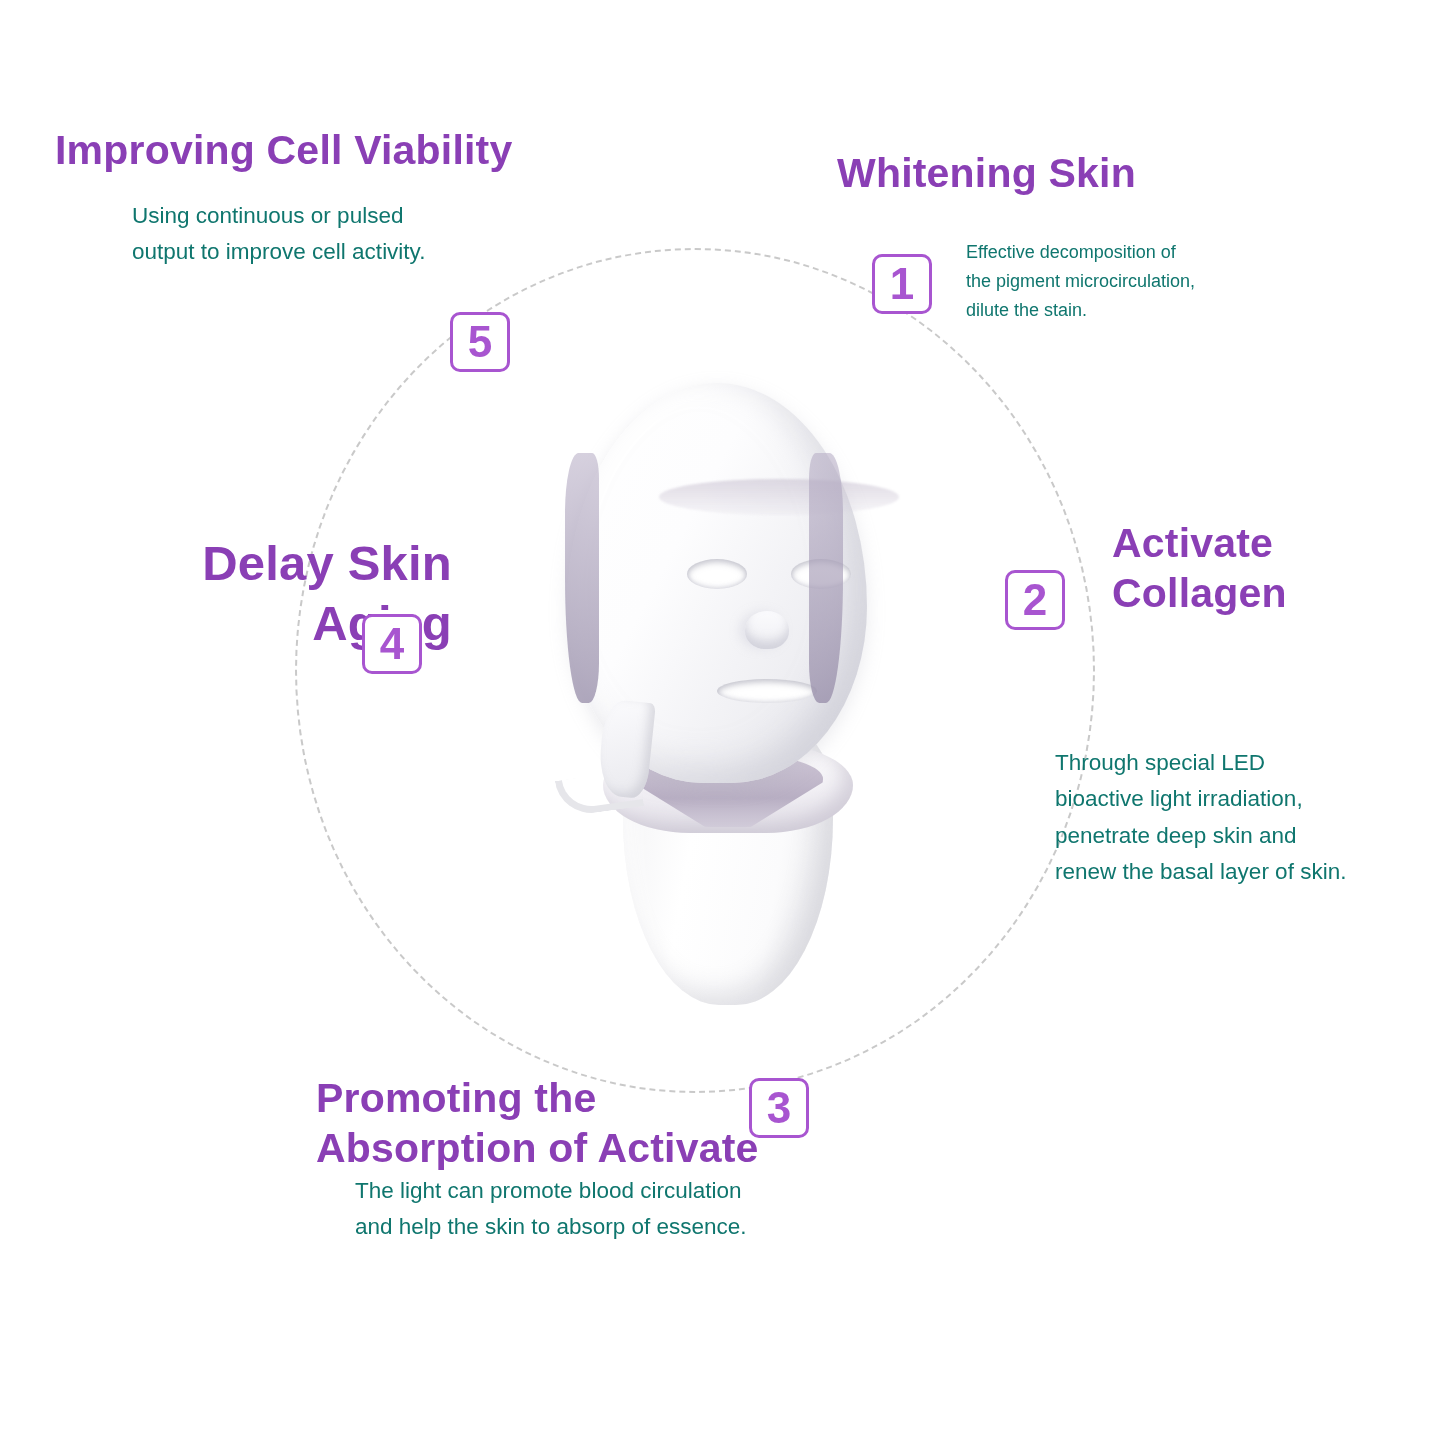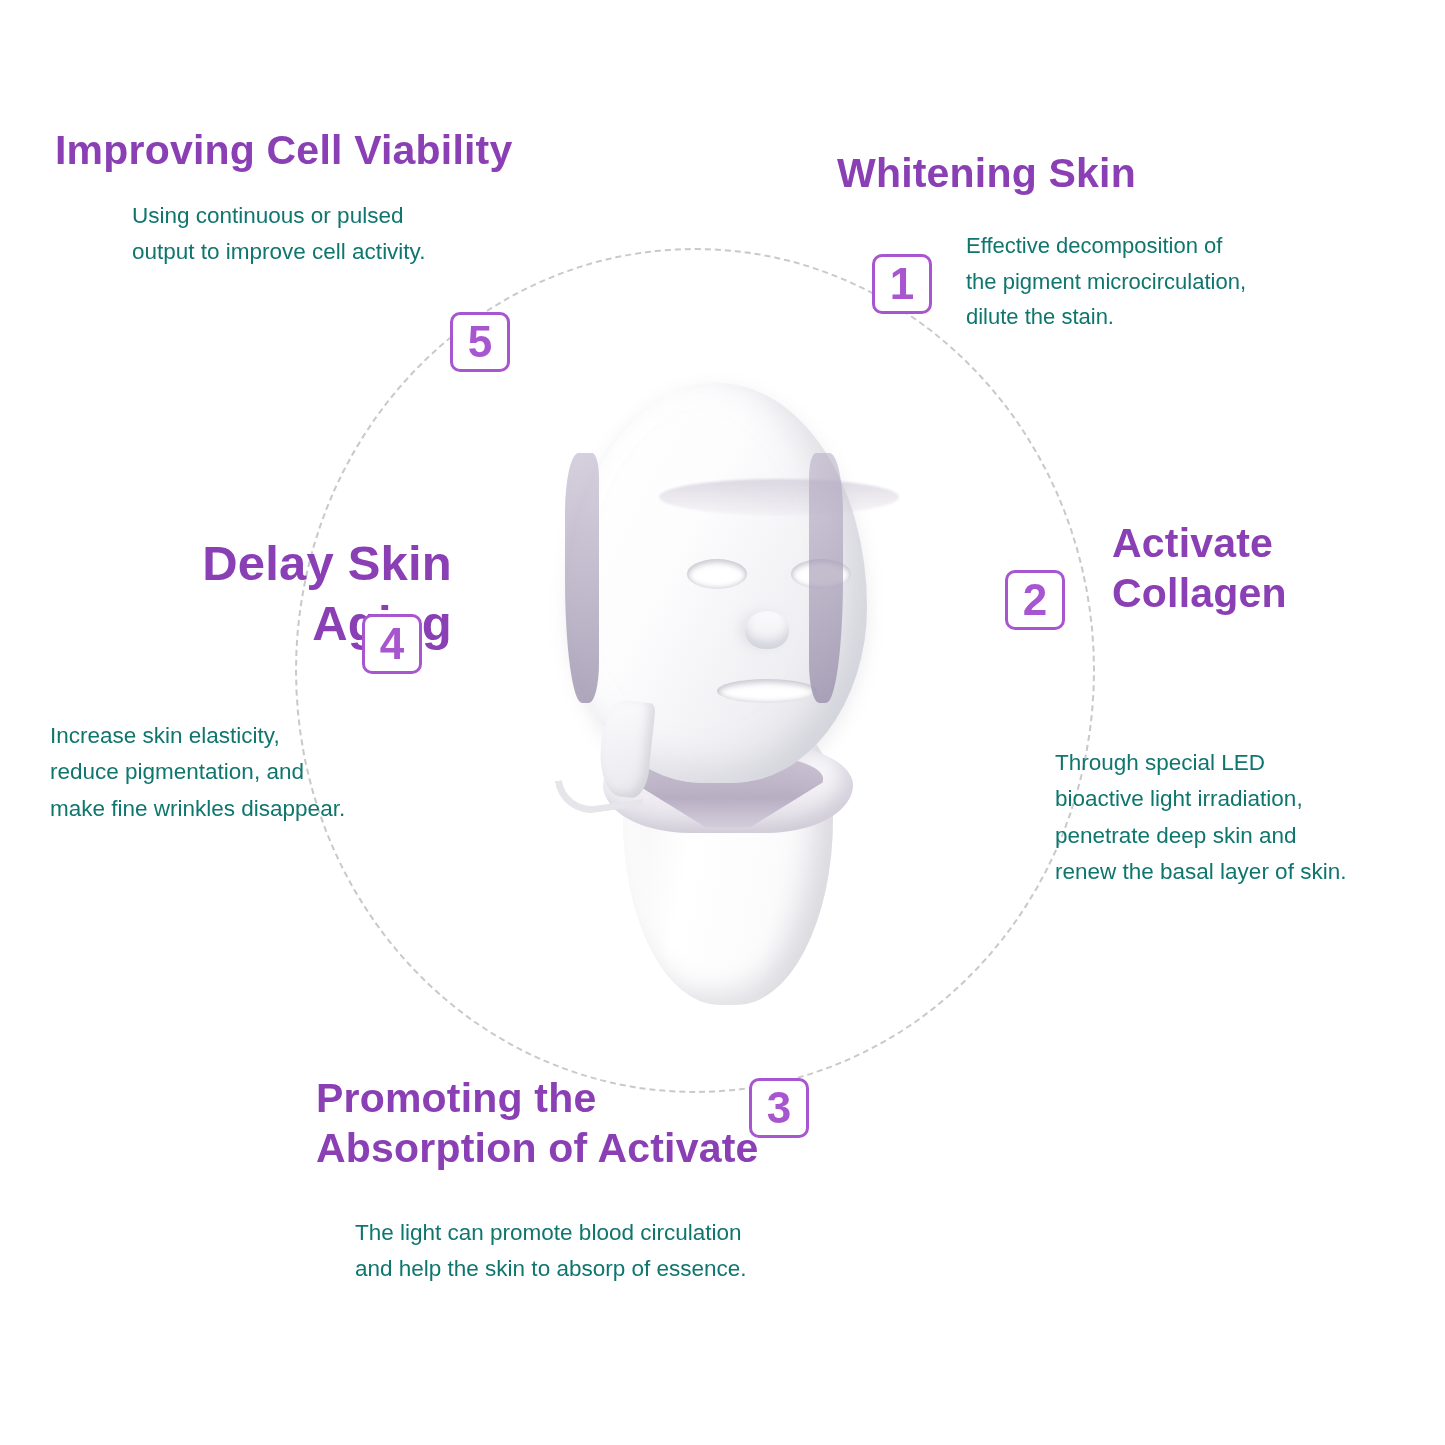--- a/index.html
+++ b/index.html
@@ -68,33 +68,33 @@
     background: #ffffff;
   }
 
   
   #h-improving { left: 55px;  top: 125px; font-size: 41px; }
   #t-improving { left: 132px; top: 198px; font-size: 22.5px; }
   #b-5         { left: 450px; top: 312px; }
 
   #h-whitening { left: 798px; top: 148px; font-size: 41px; margin-left: 39px; }
   #b-1         { left: 872px; top: 254px; }
-  #t-whitening { left: 966px; top: 228px; font-size: 22px; }
+  #t-whitening { left: 966px; top: 238px; font-size: 18px; }
 
   #h-activate  { left: 1112px; top: 518px; font-size: 41px; }
   #b-2         { left: 1005px; top: 570px; }
   #t-activate  { left: 1055px; top: 697px; font-size: 22.5px; margin-top: 48px; }
 
   #h-delay     { left: 152px; top: 534px; font-size: 49px; text-align: right; width: 300px; }
   #b-4         { left: 362px; top: 614px; }
   #t-delay     { left: 50px;  top: 718px; font-size: 22.5px; }
 
   #h-promoting { left: 316px; top: 1073px; font-size: 41px; }
   #b-3         { left: 749px; top: 1078px; }
-  #t-promoting { left: 355px; top: 1215px; font-size: 22.5px; }
+  #t-promoting { left: 355px; top: 1173px; font-size: 22.5px; }
 
   
   .photo {
     position: absolute;
     left: 505px;
     top: 375px;
     width: 420px;
     height: 640px;
   }
   .neck {
@@ -257,23 +257,20 @@
 Collagen</div>
   <div class="badge" id="b-2">2</div>
   <div class="body-text" id="t-activate">Through special LED
 bioactive light irradiation,
 penetrate deep skin and
  renew the basal layer of skin.</div>
 
   <div class="heading" id="h-delay">Delay Skin
 Aging</div>
   <div class="badge" id="b-4">4</div>
-  <div class="body-text" id="t-delay">Increase skin elasticity,
-reduce pigmentation, and
-make fine wrinkles disappear.</div>
 
   <div class="heading" id="h-promoting">Promoting the
 Absorption of Activate</div>
   <div class="badge" id="b-3">3</div>
   <div class="body-text" id="t-promoting">The light can promote blood circulation
 and help the skin to absorp of essence.</div>
 
 </div>
 
 </body></html>

